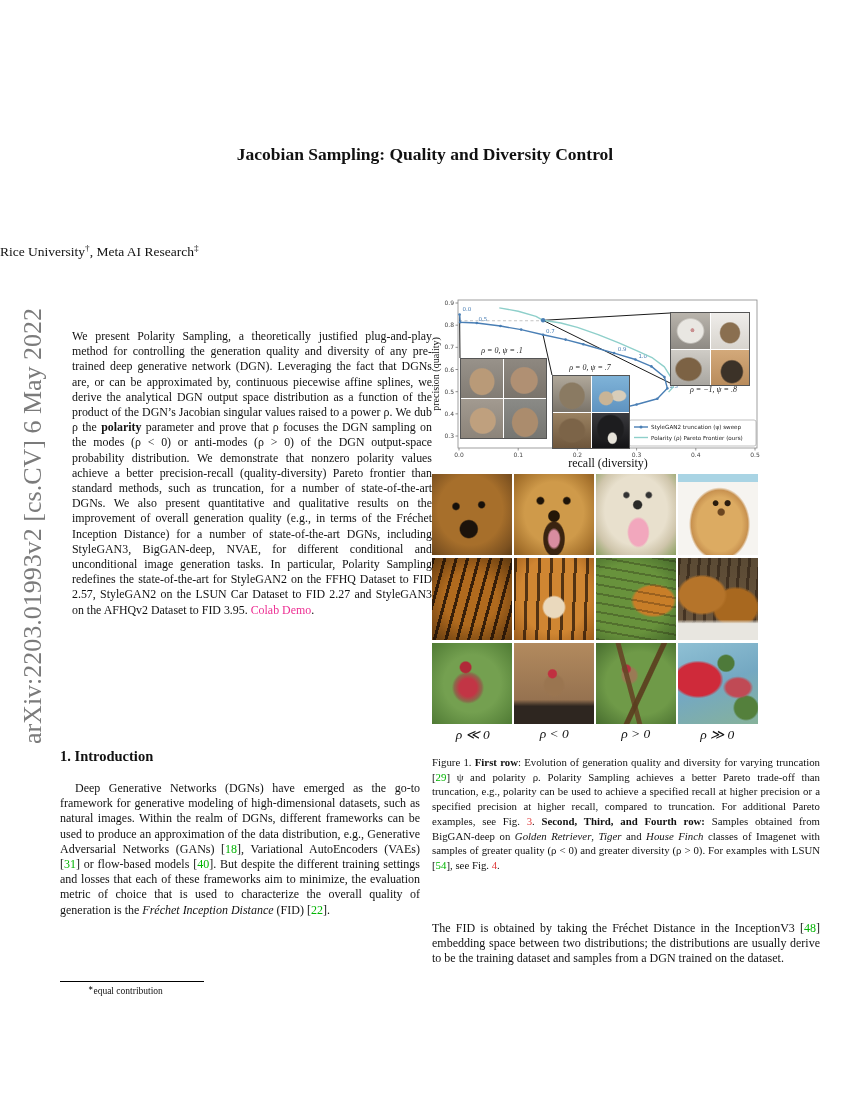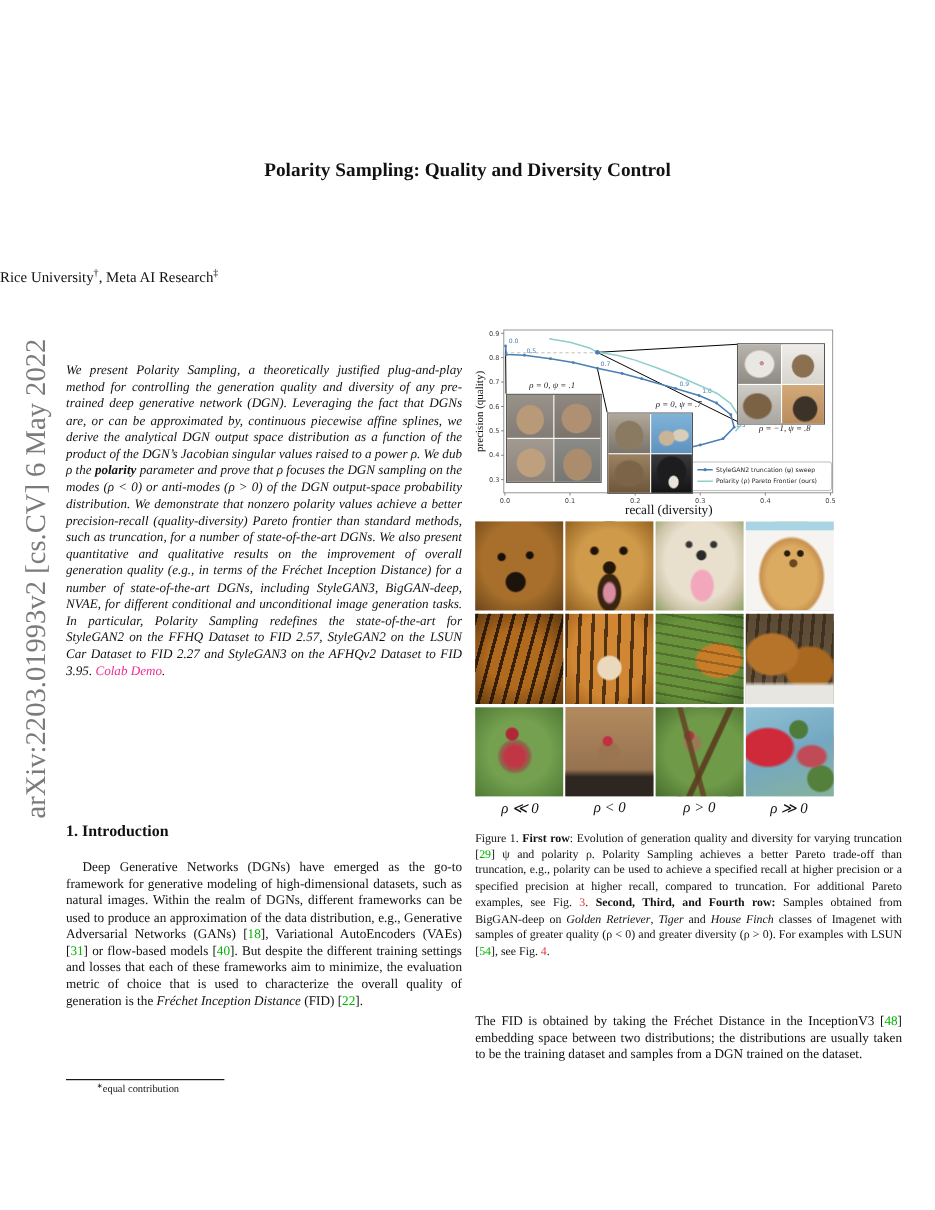--- a/index.html
+++ b/index.html
@@ -6,22 +6,22 @@
   #page{position:relative;width:850px;height:1100px;background:#ffffff;margin:0 auto;
         font-family:"Liberation Serif",serif;color:#111;overflow:hidden;}
   .abs{position:absolute;}
   #arxiv-watermark{left:-216px;top:510px;width:500px;height:32px;transform:rotate(-90deg);
         text-align:center;color:#7b7b7b;font-size:26px;white-space:nowrap;}
   #paper-title{left:0;right:0;top:143px;text-align:center;font-size:17.5px;font-weight:bold;line-height:23px;}
   #authors-line{left:0;right:0;top:219px;text-align:center;font-size:13.5px;}
   #affiliation-line{left:0;right:0;top:244px;text-align:left;font-size:13.5px;}
   sup{font-size:68%;line-height:0;}
   #abstract-heading{left:60px;width:360px;top:294px;text-align:center;font-weight:bold;font-size:14.5px;}
-  #abstract-text{left:60px;width:360px;top:329px;font-size:11.9px;line-height:15.2px;
-        font-style:italic;text-align:justify;}
+  #abstract-text{left:72px;width:360px;top:329px;font-size:11.9px;line-height:15.2px;
+        text-align:justify;}
   #intro-heading{left:60px;width:360px;top:748px;font-weight:bold;font-size:14.5px;}
   #intro-paragraph{left:60px;width:360px;top:781px;font-size:12px;line-height:15.2px;
         text-align:justify;text-indent:15px;}
   #footnote-rule{left:60px;top:981px;width:144px;border-top:1px solid #000;height:0;}
   #footnote{left:60px;top:986px;width:360px;font-size:9.5px;padding-left:28px;}
   .sg-b{font-weight:bold;}
   .sg-i{font-style:italic;}
   .sg-g{color:#00b400;}
   .sg-r{color:#e03a3a;}
   .sg-link{color:#ed2d92;}
@@ -43,21 +43,21 @@
   #body-paragraph-2{left:432px;top:921px;width:388px;font-size:12px;line-height:15.2px;text-align:justify;}
 </style>
 </head>
 <body>
 
 <div id="page">
 
   <div id="arxiv-watermark" class="abs">arXiv:2203.01993v2  [cs.CV]  6 May 2022</div>
 
   <div id="paper-title" class="abs">
-    <div>Polarity Sampling: Quality and Diversity Control</div>
+    <div>Jacobian Sampling: Quality and Diversity Control</div>
   </div>
 
 
   <div id="affiliation-line" class="abs"><span>Rice University</span><sup>†</sup><span>, Meta AI Research</span><sup>‡</sup></div>
 
 
   <div id="abstract-text" class="abs"><span>We present Polarity Sampling, a theoretically justified plug-and-play method for controlling the generation quality and diversity of any pre-trained deep generative network (DGN). Leveraging the fact that DGNs are, or can be approximated by, continuous piecewise affine splines, we derive the analytical DGN output space distribution as a function of the product of the DGN’s Jacobian singular values raised to a power ρ. We dub ρ the </span><span class="sg-b">polarity</span><span> parameter and prove that ρ focuses the DGN sampling on the modes (ρ &lt; 0) or anti-modes (ρ &gt; 0) of the DGN output-space probability distribution. We demonstrate that nonzero polarity values achieve a better precision-recall (quality-diversity) Pareto frontier than standard methods, such as truncation, for a number of state-of-the-art DGNs. We also present quantitative and qualitative results on the improvement of overall generation quality (e.g., in terms of the Fréchet Inception Distance) for a number of state-of-the-art DGNs, including StyleGAN3, BigGAN-deep, NVAE, for different conditional and unconditional image generation tasks. In particular, Polarity Sampling redefines the state-of-the-art for StyleGAN2 on the FFHQ Dataset to FID 2.57, StyleGAN2 on the LSUN Car Dataset to FID 2.27 and StyleGAN3 on the AFHQv2 Dataset to FID 3.95. </span><span class="sg-link">Colab Demo</span><span>.</span></div>
 
   <div id="intro-heading" class="abs">1. Introduction</div>
 
@@ -137,21 +137,21 @@
         <text x="219" y="147.5" font-size="5.6" fill="#222">Polarity (ρ) Pareto Frontier (ours)</text>
       </svg>
 
   <div class="inset-label" style="left: 28px; top: 54px; width: 84px; text-align: center;">ρ = 0, ψ = .1</div>
       <div class="inset" style="left: 28px; top: 66px; width: 85px; height: 79px;">
         <div class="inset-tile" style="background: radial-gradient(at 50% 58%, rgb(185, 154, 120) 0px, rgb(185, 154, 120) 40%, rgba(0, 0, 0, 0) 44%), linear-gradient(rgb(152, 146, 138), rgb(130, 124, 116));"></div>
         <div class="inset-tile" style="background: radial-gradient(at 48% 55%, rgb(176, 144, 115) 0px, rgb(176, 144, 115) 42%, rgba(0, 0, 0, 0) 46%), linear-gradient(rgb(142, 136, 128), rgb(122, 116, 108));"></div>
         <div class="inset-tile" style="background: radial-gradient(at 52% 56%, rgb(191, 160, 126) 0px, rgb(191, 160, 126) 40%, rgba(0, 0, 0, 0) 44%), linear-gradient(rgb(162, 154, 144), rgb(140, 132, 122));"></div>
         <div class="inset-tile" style="background: radial-gradient(at 50% 60%, rgb(171, 140, 109) 0px, rgb(171, 140, 109) 42%, rgba(0, 0, 0, 0) 46%), linear-gradient(rgb(138, 138, 134), rgb(118, 118, 114));"></div>
       </div>
-      <div class="inset-label" style="left: 120px; top: 71px; width: 76px; text-align: center; margin-left: 27px;">ρ = 0, ψ = .7</div>
+      <div class="inset-label" style="left: 120px; top: 71px; width: 76px; text-align: center;">ρ = 0, ψ = .7</div>
       <div class="inset" style="left: 120px; top: 83px; width: 76px; height: 72px;">
         <div class="inset-tile" style="background: radial-gradient(at 50% 55%, rgb(138, 122, 98) 0px, rgb(138, 122, 98) 45%, rgba(0, 0, 0, 0) 50%), linear-gradient(rgb(176, 168, 154), rgb(122, 116, 106));"></div>
         <div class="inset-tile" style="background: radial-gradient(at 38% 62%, rgb(201, 180, 150) 0px, rgb(201, 180, 150) 20%, rgba(0, 0, 0, 0) 24%), radial-gradient(at 72% 55%, rgb(216, 205, 185) 0px, rgb(216, 205, 185) 18%, rgba(0, 0, 0, 0) 22%), linear-gradient(rgb(127, 179, 216), rgb(95, 147, 192));"></div>
         <div class="inset-tile" style="background: radial-gradient(rgb(124, 100, 72) 0px, rgb(124, 100, 72) 45%, rgba(0, 0, 0, 0) 52%), linear-gradient(rgb(154, 130, 98), rgb(110, 86, 60));"></div>
         <div class="inset-tile" style="background: radial-gradient(at 55% 72%, rgb(232, 228, 218) 0px, rgb(232, 228, 218) 14%, rgba(0, 0, 0, 0) 18%), radial-gradient(at 50% 45%, rgb(29, 29, 31) 0px, rgb(29, 29, 31) 48%, rgba(0, 0, 0, 0) 54%), linear-gradient(rgb(58, 58, 62), rgb(20, 20, 22));"></div>
       </div>
       <div class="inset-label" style="left: 238px; top: 93px; width: 67px; text-align: right;">ρ = −1, ψ = .8</div>
       <div class="inset" style="left: 238px; top: 20px; width: 78px; height: 72px;">
         <div class="inset-tile" style="background: radial-gradient(circle at 55% 48%, rgb(201, 144, 144) 0px, rgb(201, 144, 144) 6%, rgba(0, 0, 0, 0) 8%), radial-gradient(rgb(233, 231, 226) 0px, rgb(233, 231, 226) 45%, rgba(0, 0, 0, 0) 52%), linear-gradient(rgb(185, 180, 172), rgb(142, 138, 132));"></div>
         <div class="inset-tile" style="background: radial-gradient(at 50% 55%, rgb(138, 111, 80) 0px, rgb(138, 111, 80) 35%, rgba(0, 0, 0, 0) 40%), linear-gradient(rgb(239, 237, 234), rgb(216, 212, 206));"></div>
@@ -177,15 +177,15 @@
 
   <div id="polarity-labels" class="abs">
       <span class="rho-label">ρ ≪ 0</span>
       <span class="rho-label">ρ &lt; 0</span>
       <span class="rho-label">ρ &gt; 0</span>
       <span class="rho-label">ρ ≫ 0</span>
     </div>
 
   <div id="figure1-caption" class="abs"><span>Figure 1. </span><span class="sg-b">First row</span><span>: Evolution of generation quality and diversity for varying truncation [</span><span class="sg-g">29</span><span>] ψ and polarity ρ.  Polarity Sampling achieves a better Pareto trade-off than truncation, e.g., polarity can be used to achieve a specified recall at higher precision or a specified precision at higher recall, compared to truncation. For additional Pareto examples, see Fig. </span><span class="sg-r">3</span><span>. </span><span class="sg-b">Second, Third, and Fourth row:</span><span> Samples obtained from BigGAN-deep on </span><span class="sg-i">Golden Retriever</span><span>, </span><span class="sg-i">Tiger</span><span> and </span><span class="sg-i">House Finch</span><span> classes of Imagenet with samples of greater quality (ρ &lt; 0) and greater diversity (ρ &gt; 0). For examples with LSUN [</span><span class="sg-g">54</span><span>], see Fig. </span><span class="sg-r">4</span><span>.</span></div>
 
-  <div id="body-paragraph-2" class="abs"><span>The FID is obtained by taking the Fréchet Distance in the InceptionV3 [</span><span class="sg-g">48</span><span>] embedding space between two distributions; the distributions are usually taken to be the training dataset and samples from a DGN trained on the dataset.</span></div>
+  <div id="body-paragraph-2" class="abs"><span>The FID is obtained by taking the Fréchet Distance in the InceptionV3 [</span><span class="sg-g">48</span><span>] embedding space between two distributions; the distributions are usually derive to be the training dataset and samples from a DGN trained on the dataset.</span></div>
 
 </div>
 
 </body></html>

